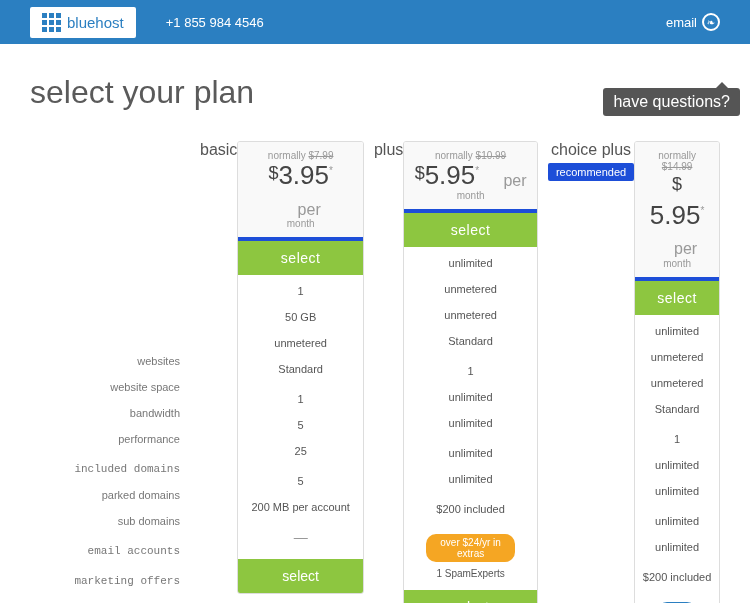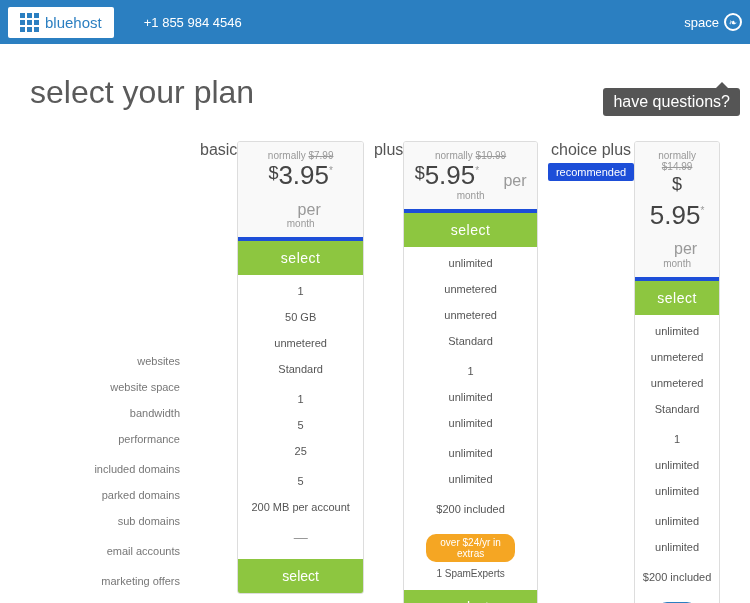--- a/index.html
+++ b/index.html
@@ -3,21 +3,21 @@
   <meta charset="utf-8">
   <style>
     * { box-sizing: border-box; margin: 0; padding: 0; }
     body { font-family: 'Helvetica Neue', Arial, sans-serif; background: #fff; font-size: 13px; color: #444; }
 
     
     .header {
       background: #2b7fc1;
       display: flex;
       align-items: center;
-      padding: 0 8px;
+      padding: 0 30px;
       height: 44px;
     }
     .logo-box {
       background: #fff;
       padding: 6px 12px;
       display: flex;
       align-items: center;
       gap: 6px;
       border-radius: 2px;
     }
@@ -98,21 +98,21 @@
     .row-label {
       height: 24px;
       display: flex;
       align-items: center;
       justify-content: flex-end;
       padding-right: 10px;
       font-size: 11px;
       color: #777;
       margin-bottom: 2px;
     }
-    .row-label.section-gap { margin-top: 6px; }
+    .row-label.section-gap { margin-top: 6px; font-family: Liberation Mono, monospace; }
 
     
     .plan-col {
       flex: 1;
       display: flex;
       flex-direction: row;
     }
     .plan-header {
       text-align: center;
       margin-bottom: 4px;
@@ -232,21 +232,21 @@
         <span></span>
         <span></span>
       <span></span>
         <span></span>
         <span></span>
     </div>
     <span class="logo-text">bluehost</span>
   </div>
   <span class="phone">+1 855 984 4546</span>
   <div class="chat-btn">
-    <span>space</span>
+    <span>email</span>
     <span class="chat-icon">❧</span>
   </div>
 </header>
 
 <div style="position:relative;">
   <div class="questions-tooltip">
     <span>have questions?</span>
   </div>
 </div>
 

